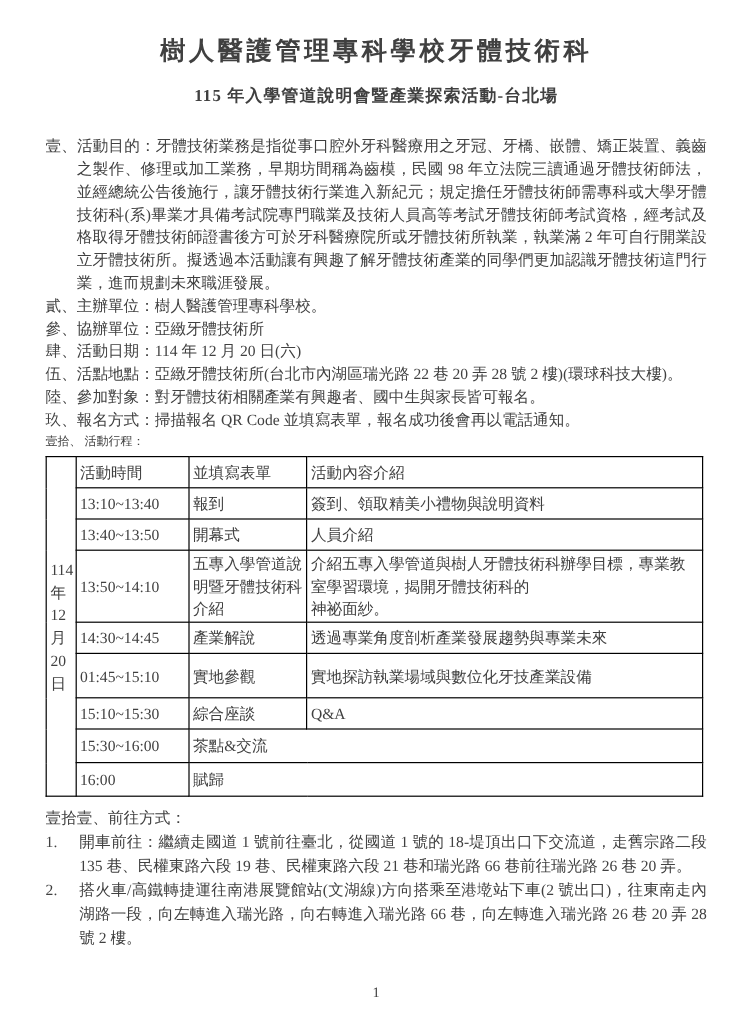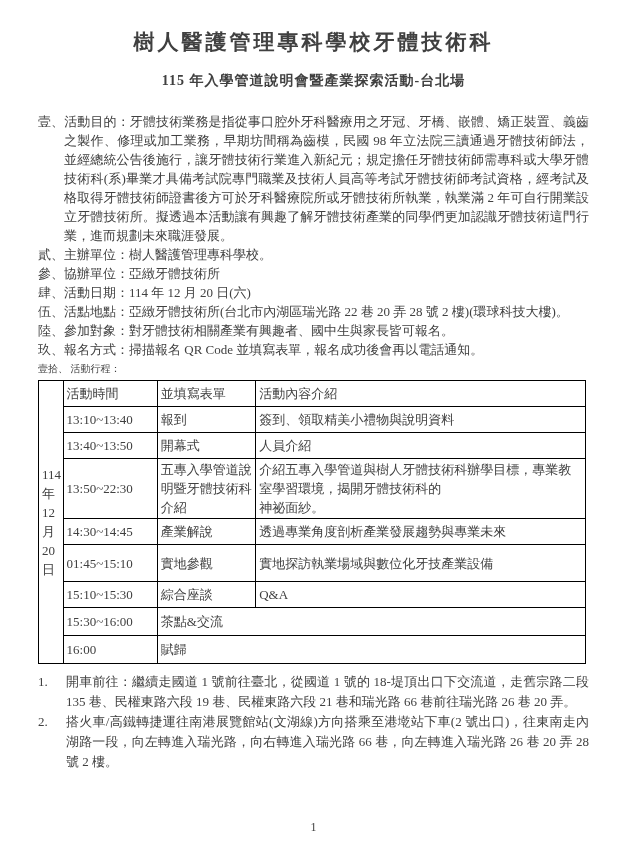--- a/index.html
+++ b/index.html
@@ -100,21 +100,21 @@
         <td>13:10~13:40</td>
         <td>報到</td>
         <td>簽到、領取精美小禮物與說明資料</td>
       </tr>
       <tr class="r-sm">
         <td>13:40~13:50</td>
         <td>開幕式</td>
         <td>人員介紹</td>
       </tr>
       <tr class="r-lg">
-        <td>13:50~22:30</td>
+        <td>13:50~14:10</td>
         <td class="cell-left">五專入學管道說明暨牙體技術科介紹</td>
         <td class="pre-center">介紹五專入學管道與樹人牙體技術科辦學目標，專業教
 室學習環境，揭開牙體技術科的
 神祕面紗。</td>
       </tr>
       <tr class="r-sm">
         <td>14:30~14:45</td>
         <td>產業解說</td>
         <td>透過專業角度剖析產業發展趨勢與專業未來</td>
       </tr>
@@ -133,20 +133,21 @@
         <td colspan="2">茶點&amp;交流</td>
       </tr>
       <tr class="r-end">
         <td>16:00</td>
         <td colspan="2">賦歸</td>
       </tr>
     </tbody>
   </table>
 
   <div class="directions">
+    <p class="dir-heading">壹拾壹、前往方式：</p>
     <div class="dir-item">
       <span class="dir-num">1.</span>
       <span class="dir-body">開車前往：繼續走國道 1 號前往臺北，從國道 1 號的 18-堤頂出口下交流道，走舊宗路二段 135 巷、民權東路六段 19 巷、民權東路六段 21 巷和瑞光路 66 巷前往瑞光路 26 巷 20 弄。</span>
     </div>
     <div class="dir-item">
       <span class="dir-num">2.</span>
       <span class="dir-body">搭火車/高鐵轉捷運往南港展覽館站(文湖線)方向搭乘至港墘站下車(2 號出口)，往東南走內湖路一段，向左轉進入瑞光路，向右轉進入瑞光路 66 巷，向左轉進入瑞光路 26 巷 20 弄 28 號 2 樓。</span>
     </div>
   </div>
 

